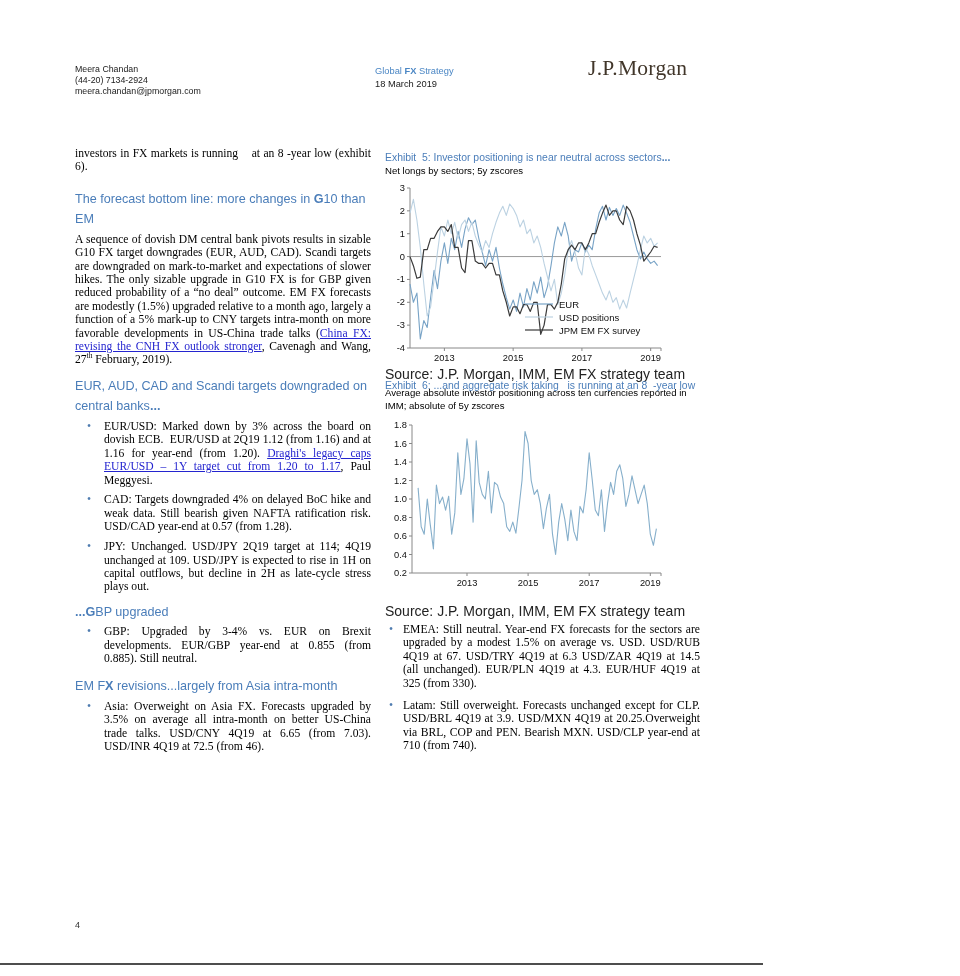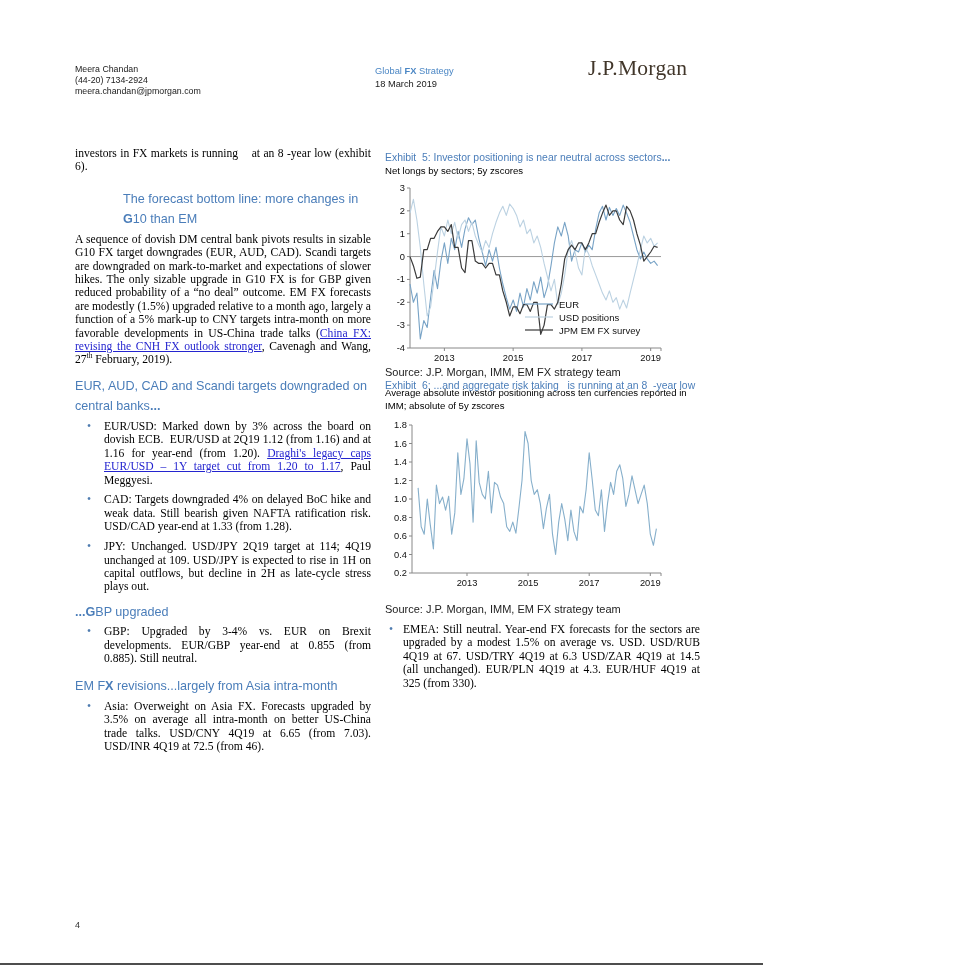--- a/index.html
+++ b/index.html
@@ -11,36 +11,36 @@
   
   .hdr-author { position:absolute; left:75px; top:64px; font-family:"Liberation Sans",sans-serif; font-size:8.8px; line-height:11px; color:#1a1a1a; }
   .hdr-pub { position:absolute; left:375px; top:65px; font-family:"Liberation Sans",sans-serif; font-size:9.3px; line-height:12.5px; }
   .pub-title { color:#4a86c4; }
   .pub-date { color:#1a1a1a; }
   .hdr-logo { position:absolute; left:588px; top:56px; font-family:"Liberation Serif",serif; font-size:21.5px; color:#41362a; letter-spacing:0.3px; }
   
   .left-col { position:absolute; left:75px; top:147px; width:296px; font-size:11.6px; line-height:13.4px; text-align:justify; }
   .sec-head { font-family:"Liberation Sans",sans-serif; color:#4a7db9; font-size:12.6px; line-height:20.5px; font-weight:normal; text-align:left; }
   .sec-head b { font-weight:bold; }
-  .h-forecast { margin-top:15px;margin-left:48px; }
+  .h-forecast { margin-top:15px; }
   .body-para { margin-top:3px; }
   .h-g10 { margin-top:9px; }
   .h-gbp { margin-top:8px; }
   .h-em { margin-top:11px; }
   a.doclink { color:#2424cf; text-decoration:underline; }
   ul.bullets { list-style:none; margin-top:3px; padding-left:29px; text-align:justify; }
   ul.bullets li { position:relative; margin-bottom:6.5px; }
   ul.bullets li::before { content:"\2022"; position:absolute; left:-17px; top:0; color:#4f7cb0; }
   sup { font-size:7.5px; line-height:0; vertical-align:super; }
   
   .right-col { position:absolute; left:385px; top:0; width:315px; font-family:"Liberation Sans",sans-serif; }
   .ex-title { position:absolute; left:0; width:315px; color:#4a7db9; font-size:10.4px; line-height:13px; }
   .ex-title b { font-weight:bold; }
   .ex-sub { position:absolute; left:0; width:315px; font-size:9.6px; line-height:12.8px; color:#000; }
-  .ex-src { position:absolute; left:0; width:315px; font-size:11px; color:#222; }
+  .ex-src { position:absolute; left:0; width:315px; font-size:14px; color:#222; }
   .t5 { top:151px; } .s5 { top:165px; } .src5 { top:366px; }
   .t6 { top:379px; } .s6 { top:387px; } .src6 { top:603px; }
   svg.chart { position:absolute; left:0; background:#fff; }
   #chart1 { top:181px; }
   #chart2 { top:419px; }
   .tick { font-family:"Liberation Sans",sans-serif; font-size:9.3px; fill:#111; }
   .legend-text { font-family:"Liberation Sans",sans-serif; font-size:9.5px; fill:#111; }
   ul.right-bullets { position:absolute; top:623px; left:0; width:315px; list-style:none; padding-left:18px;
     font-family:"Liberation Serif",serif; font-size:11.6px; line-height:13.4px; text-align:justify; }
   ul.right-bullets li { position:relative; margin-bottom:9px; }
@@ -63,21 +63,21 @@
 </div>
 <div class="hdr-logo">J.P.Morgan</div>
 
 <div class="left-col">
   <p>investors in FX markets is running &nbsp;&nbsp; at an 8 -year low (exhibit 6).</p>
   <div class="sec-head h-forecast">The forecast bottom line: more changes in <b>G</b>10 than EM</div>
   <p class="body-para">A sequence of dovish DM central bank pivots results in sizable G10 FX target downgrades (EUR, AUD, CAD). Scandi targets are downgraded on mark-to-market and expectations of slower hikes. The only sizable upgrade in G10 FX is for GBP given reduced probability of a “no deal” outcome. EM FX forecasts are modestly (1.5%) upgraded relative to a month ago, largely a function of a 5% mark-up to CNY targets intra-month on more favorable developments in US-China trade talks (<a class="doclink" href="#">China FX: revising the CNH FX outlook stronger</a>, Cavenagh and Wang, 27<sup>th</sup> February, 2019).</p>
   <div class="sec-head h-g10">EUR, AUD, CAD and Scandi targets downgraded on central banks<b>...</b></div>
   <ul class="bullets">
       <li>EUR/USD: Marked down by 3% across the board on dovish ECB.&nbsp; EUR/USD at 2Q19 1.12 (from 1.16) and at 1.16 for year-end (from 1.20). <a class="doclink" href="#">Draghi's legacy caps EUR/USD – 1Y target cut from 1.20 to 1.17</a>, Paul Meggyesi.</li>
-      <li>CAD: Targets downgraded 4% on delayed BoC hike and weak data. Still bearish given NAFTA ratification risk. USD/CAD year-end at 1.33 (from 1.28).</li>
+      <li>CAD: Targets downgraded 4% on delayed BoC hike and weak data. Still bearish given NAFTA ratification risk. USD/CAD year-end at 0.57 (from 1.28).</li>
       <li>JPY: Unchanged. USD/JPY 2Q19 target at 114; 4Q19 unchanged at 109. USD/JPY is expected to rise in 1H on capital outflows, but decline in 2H as late-cycle stress plays out.</li>
     </ul>
   <div class="sec-head h-gbp"><b>...G</b>BP upgraded</div>
   <ul class="bullets">
       <li>GBP: Upgraded by 3-4% vs. EUR on Brexit developments. EUR/GBP year-end at 0.855 (from 0.885). Still neutral.</li>
     </ul>
   <div class="sec-head h-em">EM F<b>X</b> revisions...largely from Asia intra-month</div>
   <ul class="bullets">
       <li>Asia: Overweight on Asia FX. Forecasts upgraded by 3.5% on average all intra-month on better US-China trade talks. USD/CNY 4Q19 at 6.65 (from 7.03). USD/INR 4Q19 at 72.5 (from 46).</li>
     </ul>
@@ -158,17 +158,18 @@
       <text x="204.20245398773164" y="167" text-anchor="middle" class="tick">2017</text>
       <line x1="265.3067484662603" y1="154" x2="265.3067484662603" y2="157" stroke="#888888"></line>
       <text x="265.3067484662603" y="167" text-anchor="middle" class="tick">2019</text>
       <line x1="276" y1="154" x2="276" y2="157" stroke="#888888"></line>
       <polyline points="33.1,68.9 36.2,107.8 39.2,115.2 42.3,80.0 45.3,105.9 48.4,129.9 51.4,66.1 54.5,84.6 57.6,78.1 60.6,91.1 63.7,77.2 66.7,115.2 69.8,93.9 72.8,33.8 75.9,75.4 78.9,59.7 82.0,19.9 85.0,44.9 88.1,103.1 91.2,21.7 94.2,63.4 97.3,75.4 100.3,80.0 103.4,52.3 106.4,93.9 109.5,63.4 112.5,66.1 115.6,78.1 118.7,84.6 121.7,107.8 124.8,112.4 127.8,103.1 130.9,114.2 133.9,89.3 137.0,61.5 140.0,12.5 143.1,24.5 146.2,61.5 149.2,75.4 152.3,70.7 155.3,84.6 158.4,109.6 161.4,89.3 164.5,75.4 167.5,115.2 170.6,135.5 173.7,103.1 176.7,84.6 179.8,100.3 182.8,121.6 185.9,91.1 188.9,112.4 192.0,121.6 195.0,87.4 198.1,93.9 201.1,70.7 204.2,33.8 207.3,61.5 210.3,91.1 213.4,96.7 216.4,70.7 219.5,112.4 222.5,84.6 225.6,63.4 228.6,75.4 231.7,52.3 234.8,45.8 237.8,59.7 240.9,87.4 243.9,75.4 247.0,56.9 250.0,70.7 253.1,84.6 256.1,75.4 259.2,66.1 262.3,84.6 265.3,115.2 268.4,126.3 271.4,109.6" fill="none" stroke="#86afcb" stroke-width="1.1" stroke-linejoin="round"></polyline>
     </svg>
   <div class="ex-src src6">Source: J.P. Morgan, IMM, EM FX strategy team</div>
 
   <ul class="right-bullets">
       <li>EMEA: Still neutral. Year-end FX forecasts for the sectors are upgraded by a modest 1.5% on average vs. USD. USD/RUB 4Q19 at 67. USD/TRY 4Q19 at 6.3 USD/ZAR 4Q19 at 14.5 (all unchanged). EUR/PLN 4Q19 at 4.3. EUR/HUF 4Q19 at 325 (from 330).</li>
+      <li>Latam: Still overweight. Forecasts unchanged except for CLP. USD/BRL 4Q19 at 3.9. USD/MXN 4Q19 at 20.25.Overweight via BRL, COP and PEN. Bearish MXN. USD/CLP year-end at 710 (from 740).</li>
     </ul>
 </div>
 
 <div class="page-num">4</div>
 <div class="footer-rule"></div>
 
 </body></html>

